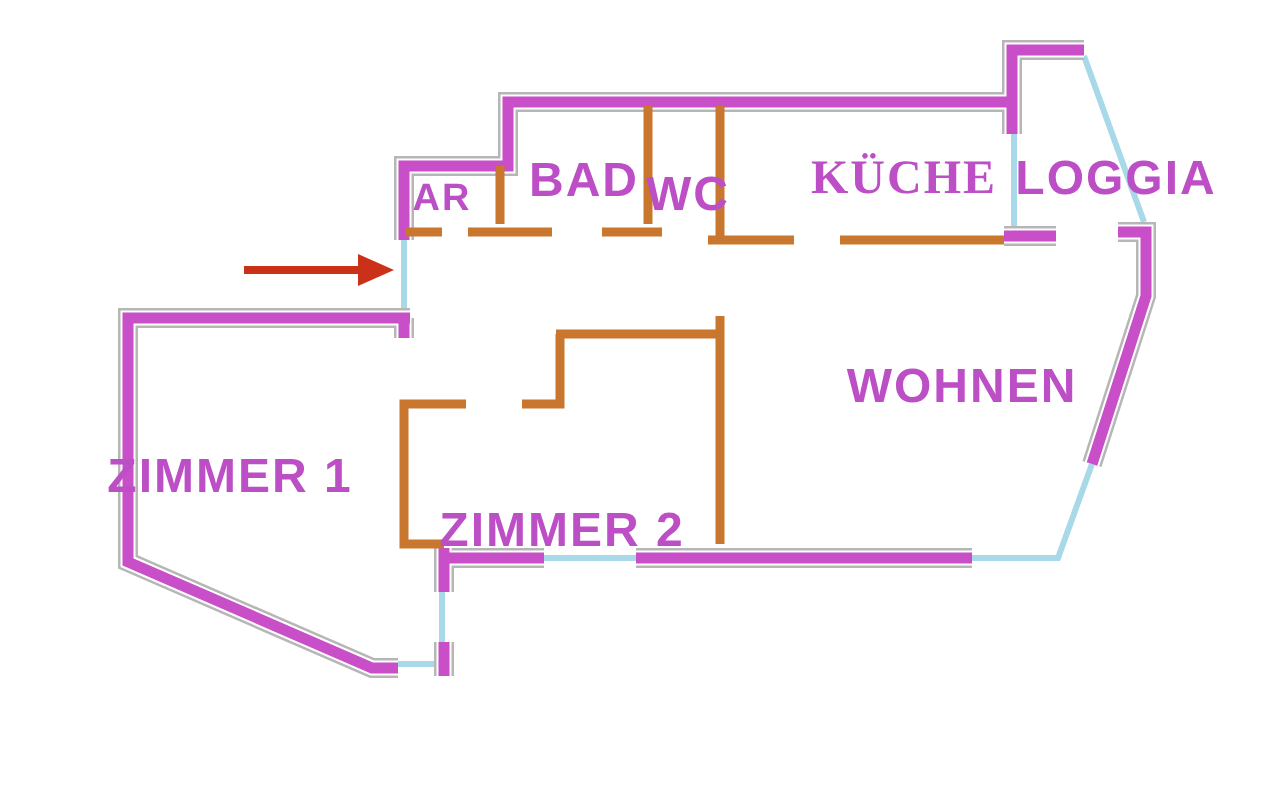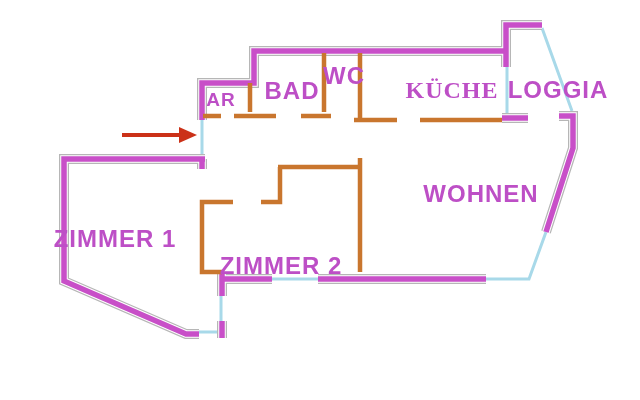--- a/index.html
+++ b/index.html
@@ -100,21 +100,21 @@
     </g>
 
     <g>
       <line x1="122" y1="135" x2="180" y2="135" stroke="#cb3118" stroke-width="4"></line>
       <polygon points="179,127 197,135 179,143" fill="#cb3118"></polygon>
     </g>
   </svg>
 
   <div class="room-label small" style="left:221px;top:100px;">AR</div>
   <div class="room-label" style="left:292px;top:91px;">BAD</div>
-  <div class="room-label" style="left:344px;top:76px;">WC</div>
+  <div class="room-label" style="left:344px;top:98px;">WC</div>
   <div class="room-label" style="left:452px;top:90px;font-family:Liberation Serif, serif;">KÜCHE</div>
   <div class="room-label" style="left:481px;top:194px;">WOHNEN</div>
   <div class="room-label" style="left:558px;top:90px;">LOGGIA</div>
   <div class="room-label" style="left:115px;top:239px;">ZIMMER 1</div>
   <div class="room-label" style="left:281px;top:241px;margin-top:25px;">ZIMMER 2</div>
 
 
 </div>
 
 </body></html>

